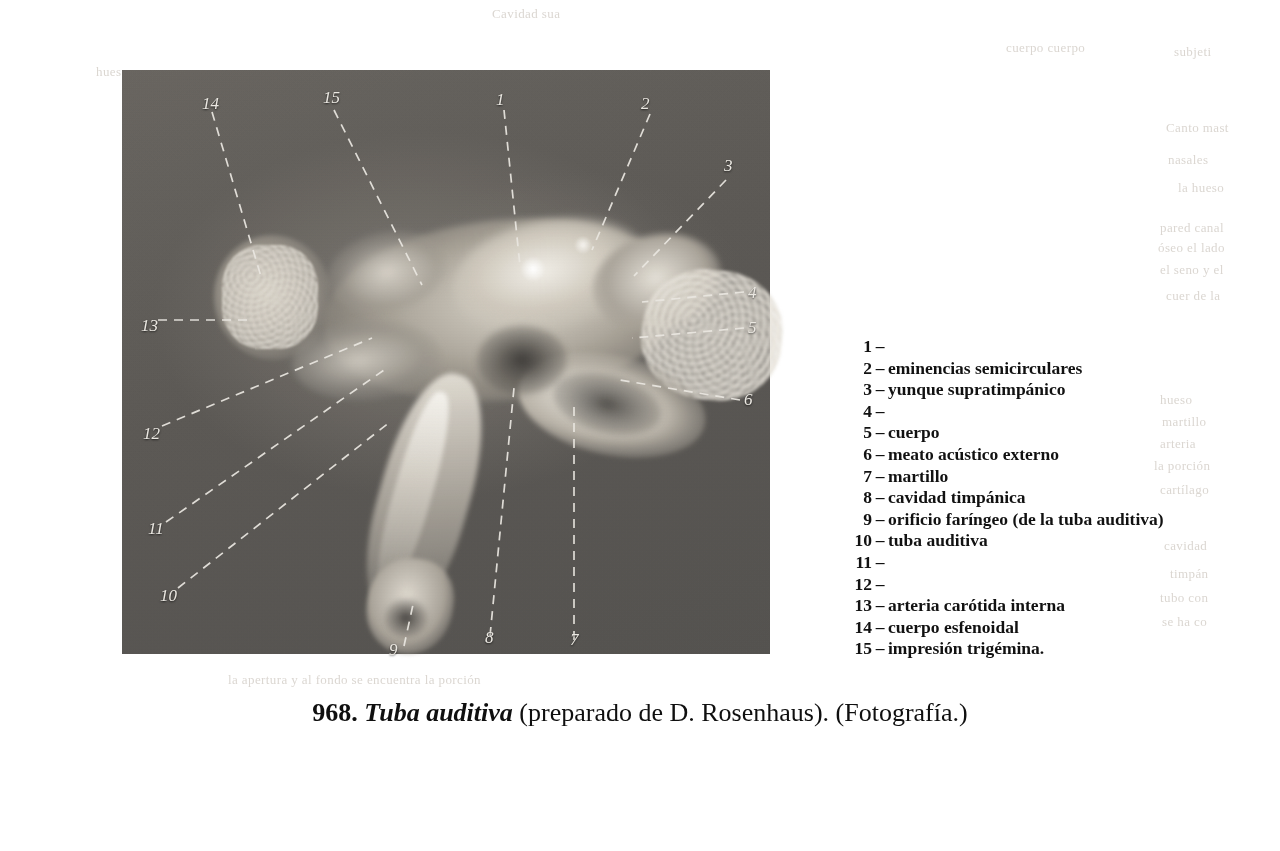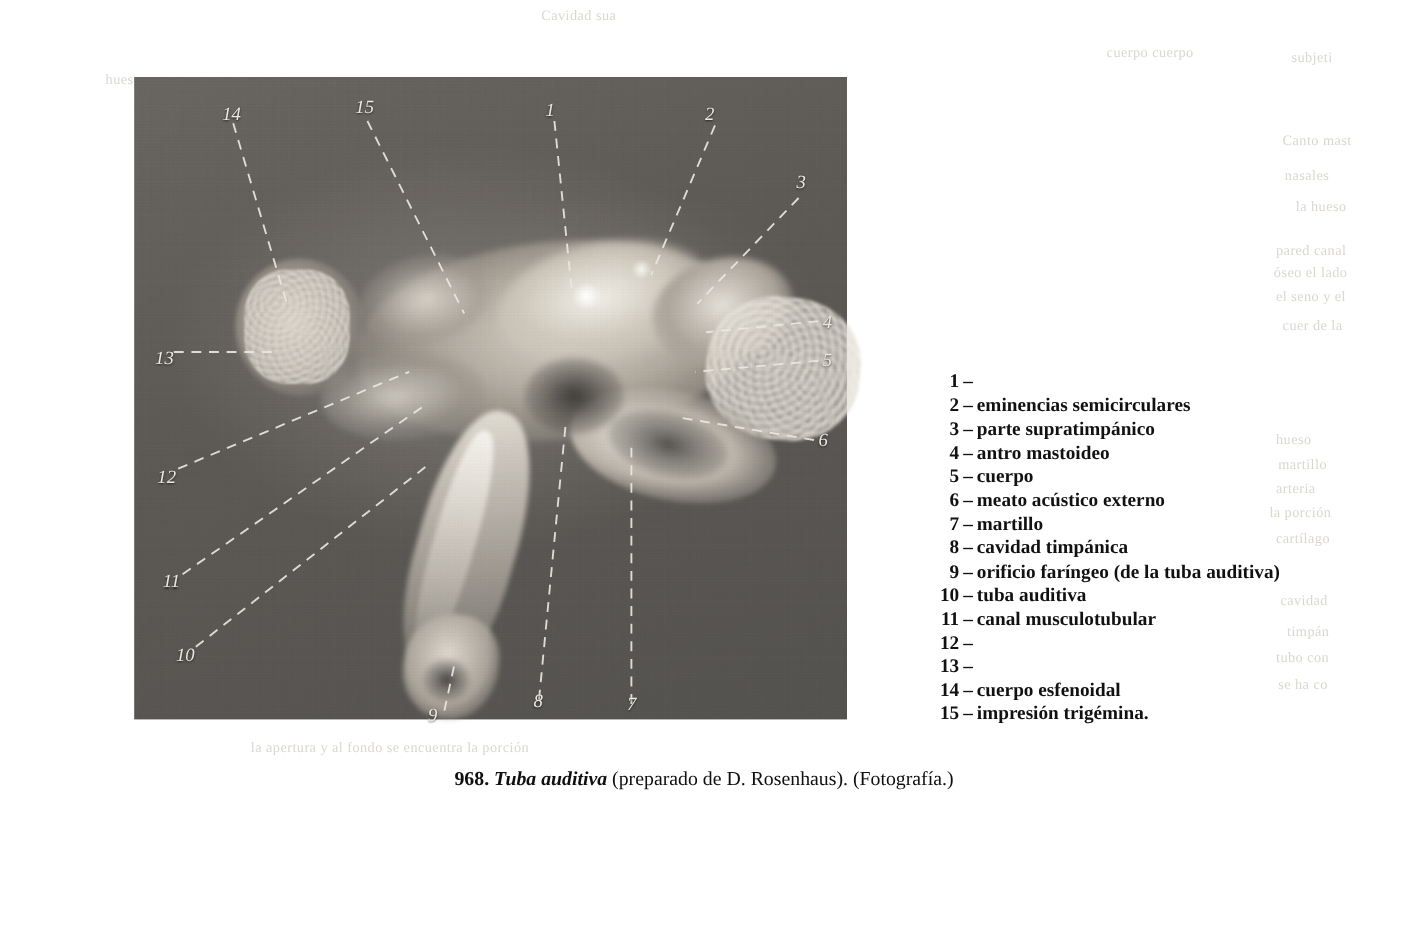--- a/index.html
+++ b/index.html
@@ -114,21 +114,21 @@
     flex: 1 1 auto;
   }
 
   
   .caption {
     position: absolute;
     left: 0;
     top: 698px;
     width: 1280px;
     text-align: center;
-    font-size: 18px;
+    font-size: 26px;
     font-family: "Liberation Serif", serif;
     color: #0f0f0f;
   }
   .caption .cap-num { font-weight: 700; }
   .caption .cap-italic { font-style: italic; font-weight: 700; }
   .caption .cap-rest { font-weight: 400; }
 
   .subcaption {
     position: absolute;
     left: 0;
@@ -304,26 +304,25 @@
       <span class="legend-dash">–</span>
     </div>
     <div class="legend-row">
       <span class="legend-num">2</span>
       <span class="legend-dash">–</span>
       <span class="legend-text">eminencias semicirculares</span>
     </div>
     <div class="legend-row">
       <span class="legend-num">3</span>
       <span class="legend-dash">–</span>
-      <span class="legend-text">parte supratimpánico</span>
+      <span class="legend-text">yunque supratimpánico</span>
     </div>
     <div class="legend-row">
       <span class="legend-num">4</span>
       <span class="legend-dash">–</span>
-      <span class="legend-text">antro mastoideo</span>
     </div>
     <div class="legend-row">
       <span class="legend-num">5</span>
       <span class="legend-dash">–</span>
       <span class="legend-text">cuerpo</span>
     </div>
     <div class="legend-row">
       <span class="legend-num">6</span>
       <span class="legend-dash">–</span>
       <span class="legend-text">meato acústico externo</span>
@@ -344,29 +343,29 @@
       <span class="legend-text">orificio faríngeo (de la tuba auditiva)</span>
     </div>
     <div class="legend-row">
       <span class="legend-num">10</span>
       <span class="legend-dash">–</span>
       <span class="legend-text">tuba auditiva</span>
     </div>
     <div class="legend-row">
       <span class="legend-num">11</span>
       <span class="legend-dash">–</span>
-      <span class="legend-text">canal musculotubular</span>
     </div>
     <div class="legend-row">
       <span class="legend-num">12</span>
       <span class="legend-dash">–</span>
     </div>
     <div class="legend-row">
       <span class="legend-num">13</span>
       <span class="legend-dash">–</span>
+      <span class="legend-text">arteria carótida interna</span>
     </div>
     <div class="legend-row">
       <span class="legend-num">14</span>
       <span class="legend-dash">–</span>
       <span class="legend-text">cuerpo esfenoidal</span>
     </div>
     <div class="legend-row">
       <span class="legend-num">15</span>
       <span class="legend-dash">–</span>
       <span class="legend-text">impresión trigémina.</span>

